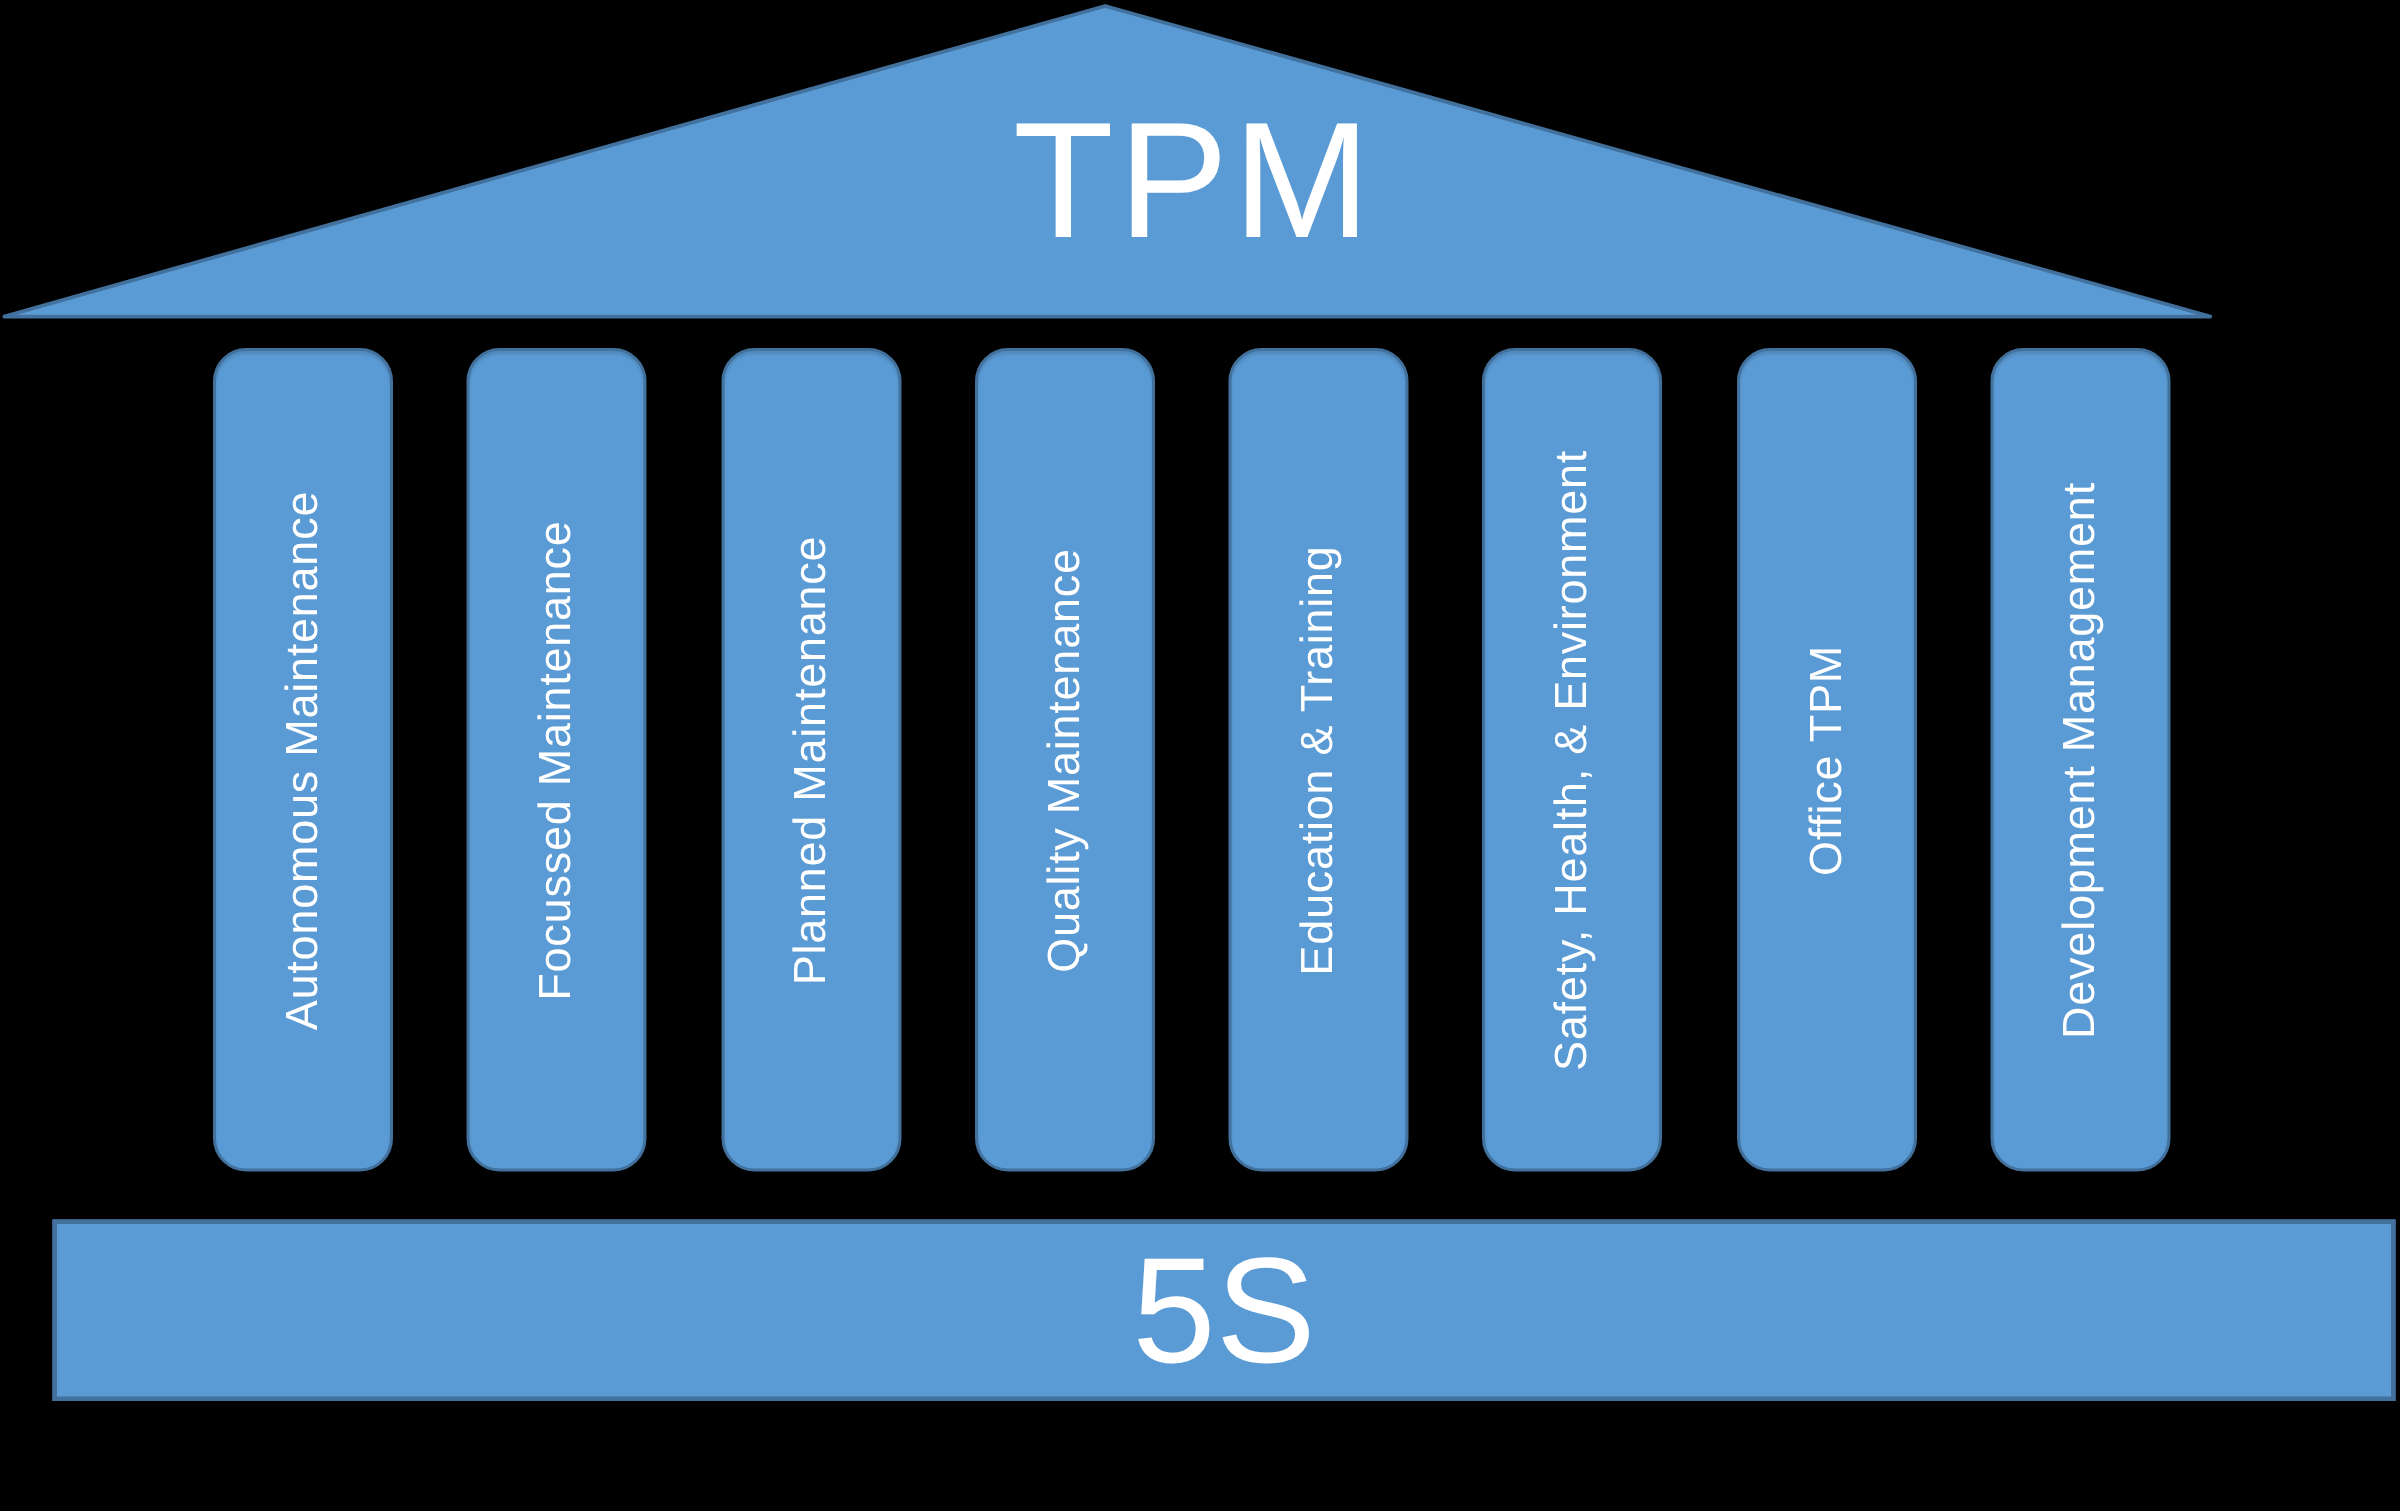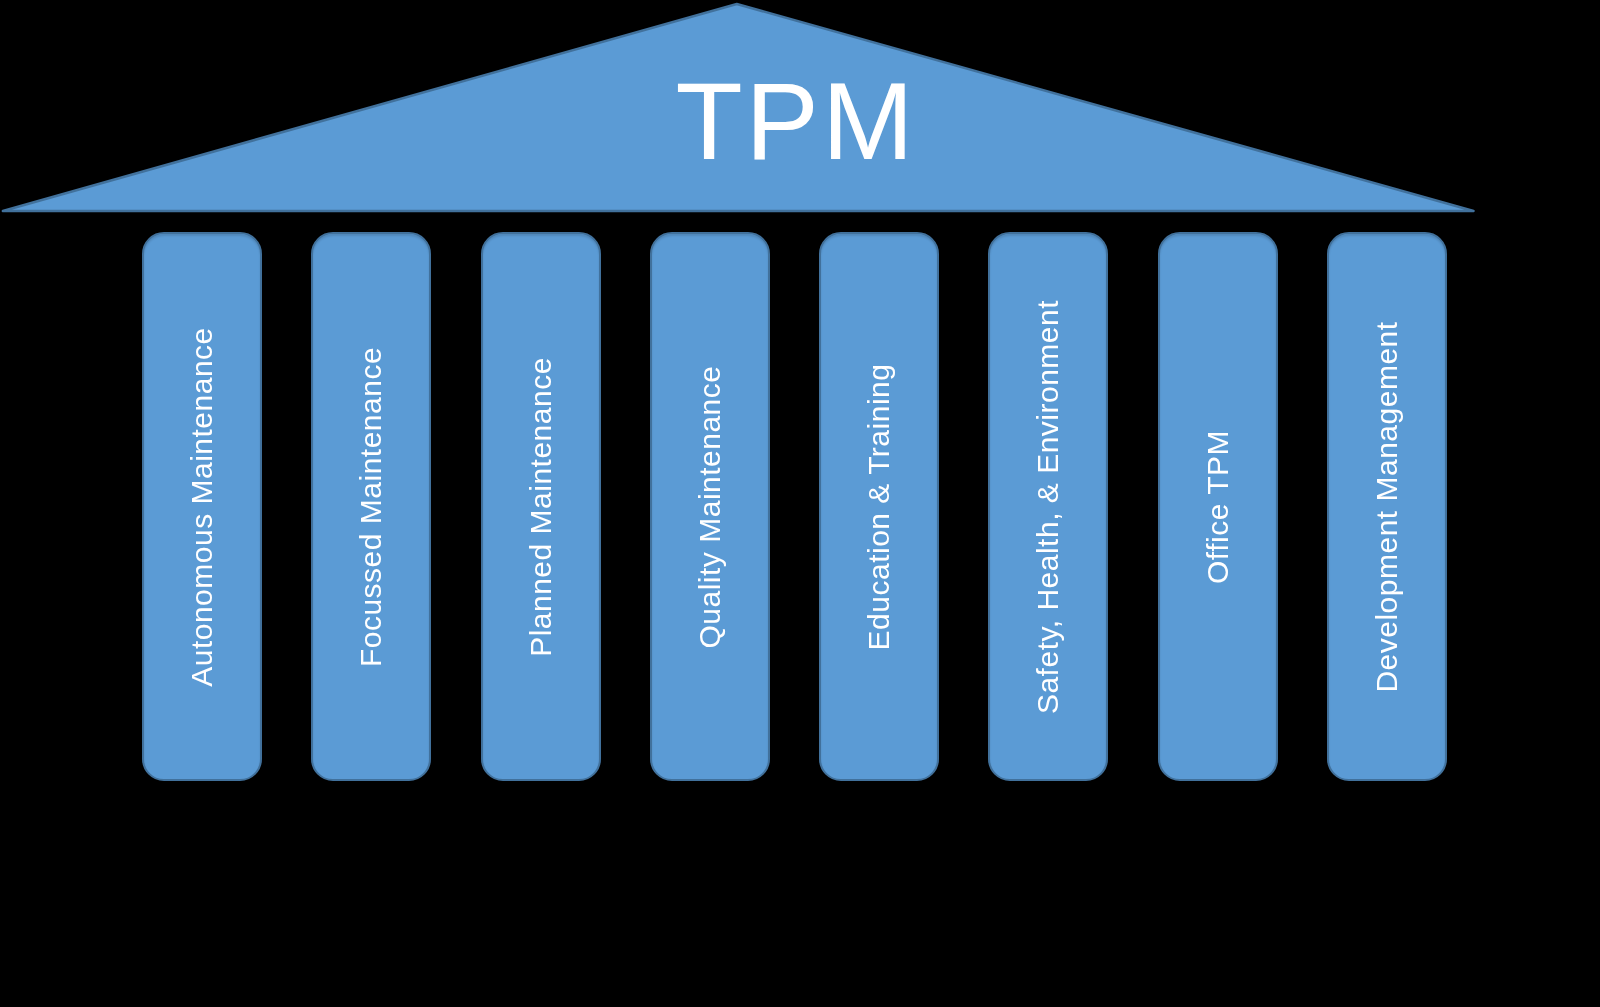--- a/index.html
+++ b/index.html
@@ -109,14 +109,17 @@
       <span class="pillar-label">Safety, Health, &amp; Environment</span>
     </div>
     <div class="pillar">
       <span class="pillar-label">Office TPM</span>
     </div>
     <div class="pillar">
       <span class="pillar-label">Development Management</span>
     </div>
   </div>
 
+  <div class="base">
+    <div class="base-label">5S</div>
+  </div>
 
 </div>
 
 </body></html>

